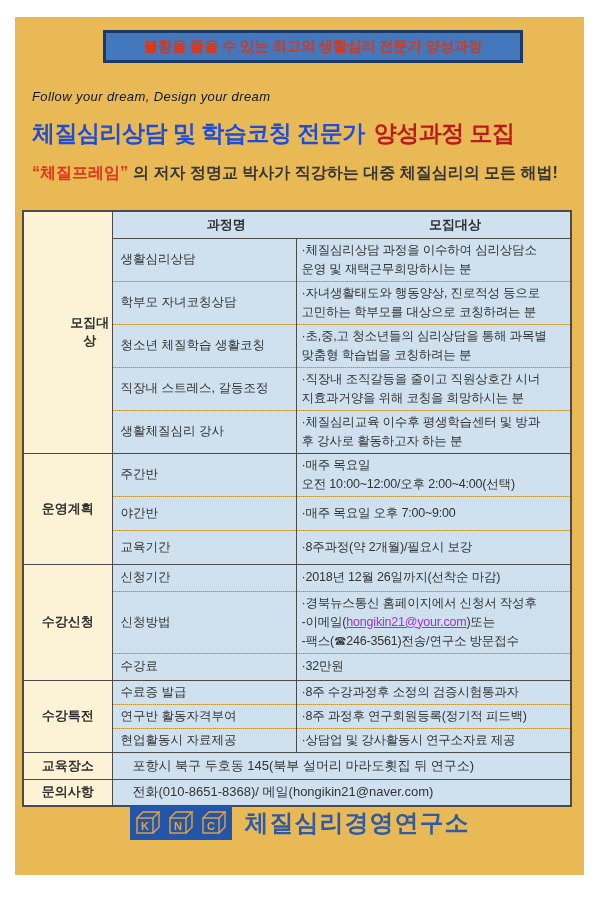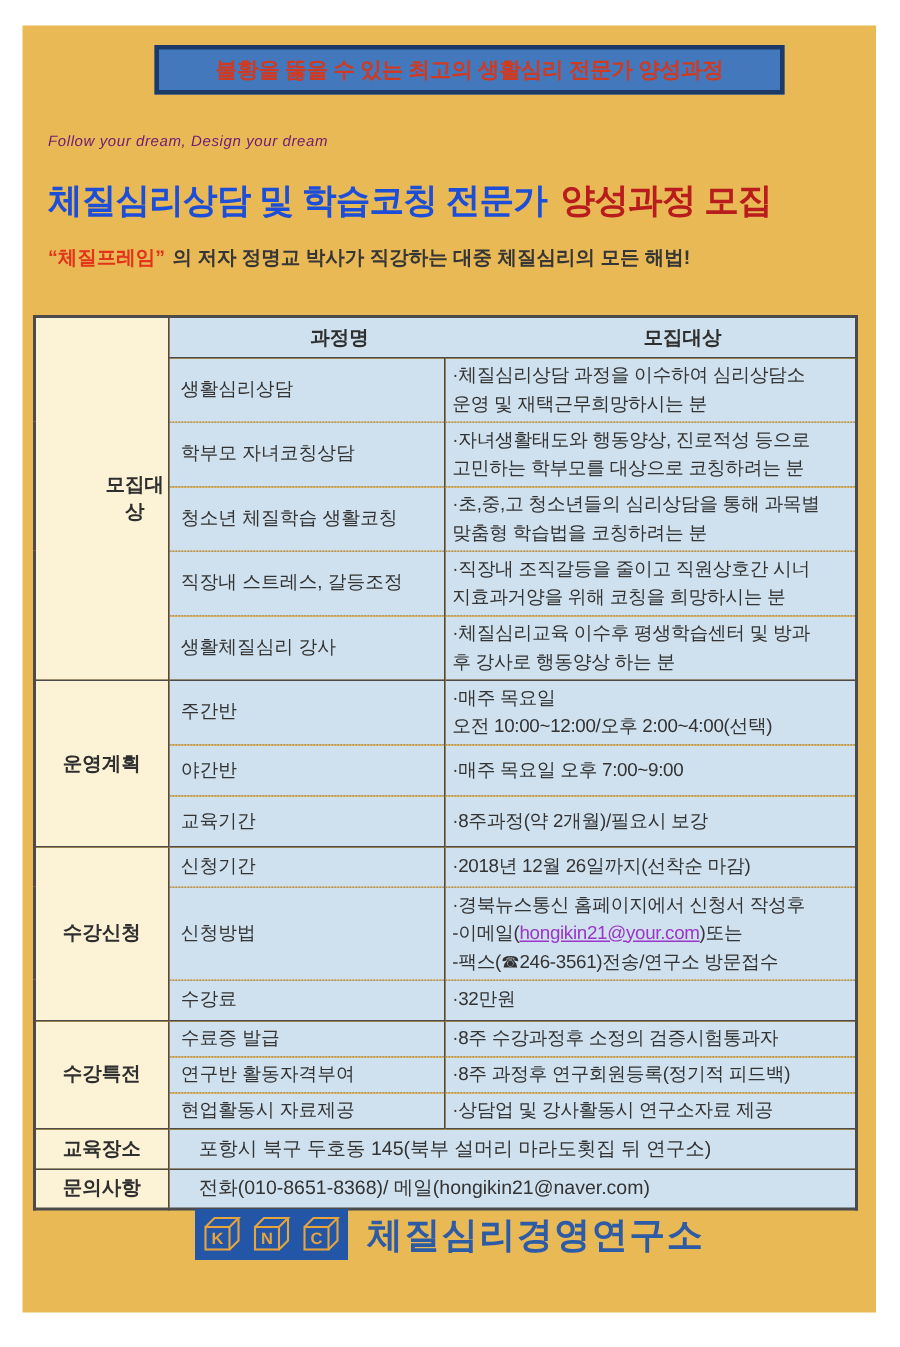--- a/index.html
+++ b/index.html
@@ -6,27 +6,27 @@
   html,body { width:600px; height:898px; background:#ffffff; font-family:"Liberation Sans", sans-serif; }
   .canvas { position:relative; width:600px; height:898px; background:#ffffff; overflow:hidden; }
   .page { position:absolute; left:15px; top:17px; width:569px; height:858px; background:#e9b955; }
 
   
   .banner { position:absolute; left:88px; top:13px; width:420px; height:33px;
             background:#4478bc; border:3px solid #1c3a68;
             display:flex; align-items:center; justify-content:center; }
   .banner span { color:#cf3a23; font-weight:bold; font-size:14.5px; white-space:nowrap; letter-spacing:-0.3px; }
 
-  .tagline { position:absolute; left:17px; top:72px; font-size:10px; font-style:italic; color:#701a75; letter-spacing:0.4px; }
+  .tagline { position:absolute; left:17px; top:72px; font-size:13px; font-style:italic; color:#0f172a; letter-spacing:0.4px; }
 
   .title { position:absolute; left:17px; top:101px; white-space:nowrap; font-weight:bold; font-size:23px; letter-spacing:-0.5px; }
   .title .red { color:#1d4ed8; }
   .title .dark { color:#b91c1c; margin-left:9px; }
 
-  .subtitle { position:absolute; left:17px; top:146px; white-space:nowrap; font-weight:bold; font-size:13px; }
+  .subtitle { position:absolute; left:17px; top:146px; white-space:nowrap; font-weight:bold; font-size:16px; }
   .subtitle .red { color:#e2341b; }
   .subtitle .dark { color:#363636; margin-left:5px; }
 
   
   table.info { position:absolute; left:7px; top:193px; width:548px; border-collapse:collapse; table-layout:fixed;
                font-size:12.5px; color:#333333; border:2px solid #4b4b4b; }
   col.c1 { width:89px; } col.c2 { width:184px; } col.c3 { width:275px; }
   td { background:#cfe0ee; vertical-align:middle; border-top:1px dotted #969696; overflow:hidden; }
   tr.sec td { border-top:1px solid #4b4b4b; }
   tr.first td { border-top:none;padding-left:44px; }
@@ -103,21 +103,21 @@
         <td class="name">직장내 스트레스, 갈등조정</td>
         <td class="desc">
           <div class="ln">·직장내 조직갈등을 줄이고 직원상호간 시너</div>
           <div class="ln">지효과거양을 위해 코칭을 희망하시는 분</div>
         </td>
       </tr>
       <tr class="rh43">
         <td class="name">생활체질심리 강사</td>
         <td class="desc">
           <div class="ln">·체질심리교육 이수후 평생학습센터 및 방과</div>
-          <div class="ln">후 강사로 행동양상 하는 분</div>
+          <div class="ln">후 강사로 활동하고자 하는 분</div>
         </td>
       </tr>
 
       <tr class="sec rh43">
         <td class="cat" rowspan="3">운영계획</td>
         <td class="name">주간반</td>
         <td class="desc">
           <div class="ln">·매주 목요일</div>
           <div class="ln">오전 10:00~12:00/오후 2:00~4:00(선택)</div>
         </td>

